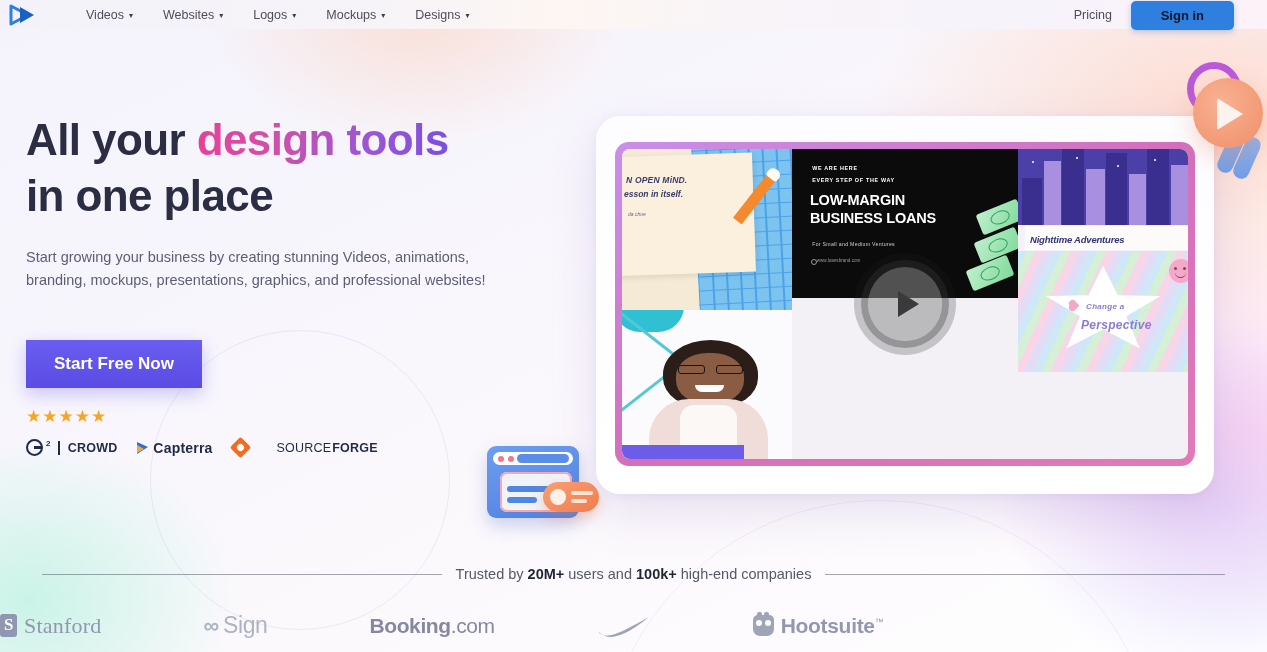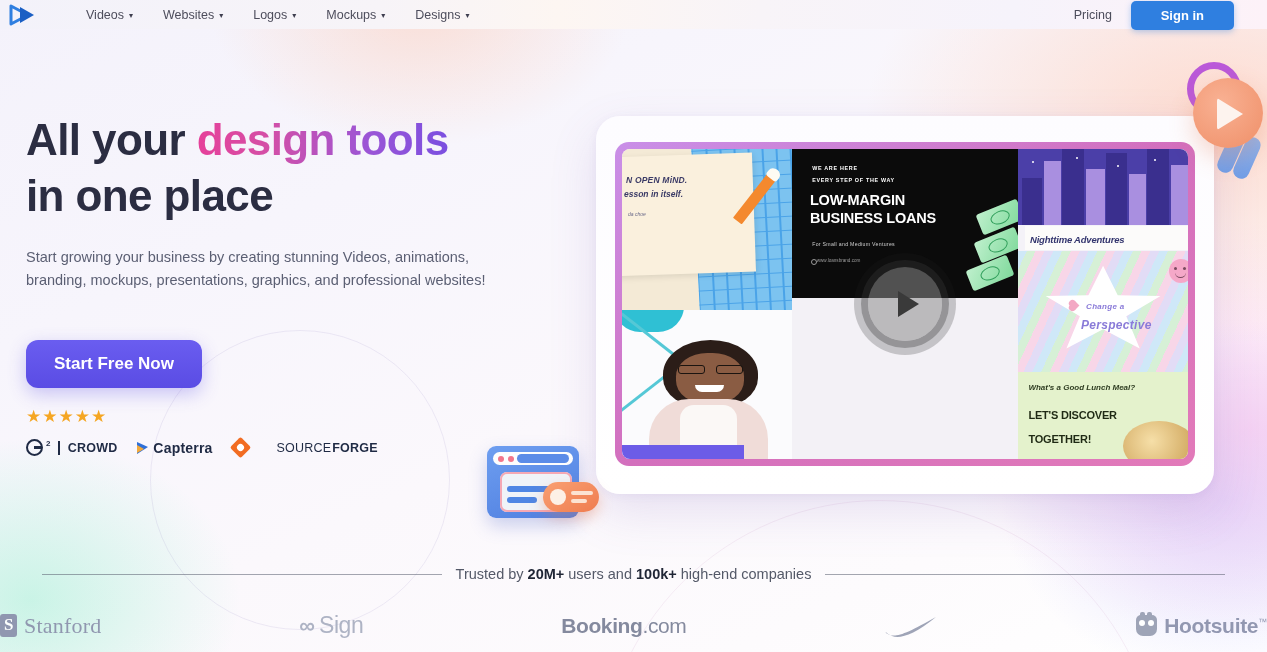--- a/index.html
+++ b/index.html
@@ -41,21 +41,21 @@
   .nav-right .nav-item { color:#4d4d5c; }
   .flag { width:26px; height:17px; border-radius:3px; overflow:hidden; position:relative; display:inline-block; box-shadow:0 0 0 1px rgba(0,0,0,.08); }
   .flag .fbg { position:absolute; inset:0; background:#cf2035; }
   .flag .fd1,.flag .fd2 { position:absolute; left:50%; top:50%; width:150%; height:3px; background:#fff; transform-origin:center; }
   .flag .fd1 { transform:translate(-50%,-50%) rotate(33deg); }
   .flag .fd2 { transform:translate(-50%,-50%) rotate(-33deg); }
   .flag .fv { position:absolute; left:50%; top:0; width:6px; height:100%; background:#fff; transform:translateX(-50%); }
   .flag .fh { position:absolute; top:50%; left:0; height:6px; width:100%; background:#fff; transform:translateY(-50%); }
   .lang-sel { display:flex; align-items:center; gap:7px; cursor:pointer; }
   .signin-btn {
-    background:#2f7fe0; color:#ffffff; font-size:13px; font-weight:600;
+    background:#2f7fe0; color:#0f172a; font-size:13px; font-weight:600;
     padding:7px 30px; border:none; border-radius:5px; cursor:pointer;
     box-shadow:0 2px 6px rgba(47,127,224,.35);
     position:absolute; right:33px; top:1px;
   }
 
   
   .hero-left { position:absolute; left:26px; top:112px; width:520px; z-index:20; }
   h1.hero-title {
     font-size:44px; line-height:1.27; font-weight:700; letter-spacing:-.6px;
     color:#2b2d42;
@@ -64,21 +64,21 @@
     background:linear-gradient(90deg,#e6409a 0%,#d44fa6 28%,#9b55d6 68%,#7a4fe0 100%);
     -webkit-background-clip:text; background-clip:text; color:transparent;
   }
   p.hero-sub {
     margin-top:22px; font-size:14.5px; line-height:1.6; color:#5b5f73; max-width:490px;
   }
   .cta-btn {
     margin-top:48px; display:inline-block;
     background:linear-gradient(180deg,#6a5df0 0%,#5a4ce4 100%);
     color:#fff; font-size:17px; font-weight:600;
-    padding:14px 28px; border:none; border-radius:12px; cursor:pointer;
+    padding:14px 28px; border:none; border-radius:0; cursor:pointer;
     box-shadow:0 6px 18px rgba(90,76,228,.30);
   }
   .stars { margin-top:18px; display:flex; gap:2px; font-size:17px; color:#f5a623; letter-spacing:1px; }
   .badges { margin-top:12px; display:flex; align-items:center; gap:20px; }
   .badge { display:flex; align-items:center; gap:5px; }
   .b-txt { font-size:12.5px; font-weight:700; color:#1f2a44; letter-spacing:.2px; }
   .b-txt.light { font-weight:400;margin-left:24px; }
   .g2-circle { width:17px; height:17px; border-radius:50%; border:2.4px solid #1f2a44; position:relative; }
   .g2-circle::after { content:""; position:absolute; right:-1px; top:5px; width:8px; height:2.4px; background:#1f2a44; }
   .g2-sup { font-size:8px; font-weight:700; color:#1f2a44; transform:translateY(-4px); margin-left:-2px; }
@@ -225,21 +225,21 @@
   .fr-b { position:absolute; width:16px; height:44px; border-radius:8px; background:linear-gradient(160deg,#8fb5ef,#6f9ce6); }
   .float-purple-ring { position:absolute; right:26px; top:62px; width:54px; height:54px; border-radius:50%; border:7px solid #b24ad8; z-index:28; opacity:.9; }
 
   
   .trusted { position:absolute; left:0; top:566px; width:1267px; display:flex; align-items:center; justify-content:center; gap:14px; z-index:25; }
   .t-line { height:1px; background:#5a5f70; opacity:.55; }
   .t-line.l { width:400px; } .t-line.r { width:400px; }
   .t-text { font-size:14.5px; color:#545968; white-space:nowrap; }
   .t-text b { color:#1f2535; font-weight:700; }
 
-  .brands { position:absolute; left:0; top:612px; width:1267px; display:flex; align-items:center; justify-content:space-between; gap:66px; z-index:25; opacity:.95; }
+  .brands { position:absolute; left:0; top:612px; width:1267px; display:flex; align-items:center; justify-content:flex-start; gap:102px; z-index:25; opacity:.95; }
   .brand { display:flex; align-items:center; gap:7px; color:#9aa0b4; }
   .stanford-s { width:17px; height:23px; background:#8d93ad; border-radius:3px; position:relative; }
   .stanford-s::after { content:"S"; position:absolute; left:4px; top:1px; font-family:"Liberation Serif",serif; font-size:17px; color:#fff; font-weight:700; }
   .stanford-name { font-family:"Liberation Serif", serif; font-size:22px; color:#8d93ad; letter-spacing:.2px; }
   .meta-inf { font-size:22px; color:#aab0c2; letter-spacing:-3px; font-weight:600; }
   .meta-name { font-size:23px; color:#aab0c2; letter-spacing:-.4px; }
   .booking { font-size:21px; font-weight:800; color:#7e8499; letter-spacing:-.4px; }
   .booking span { font-weight:400; }
   .nike { width:54px; height:22px; position:relative; }
   .nike svg { display:block; }
@@ -403,26 +403,20 @@
           </div>
 
           <div class="c-wave">
             <div class="starshape"></div>
             <div class="heart"></div>
             <div class="wave-t1">Change a</div>
             <div class="wave-t2">Perspective</div>
             <div class="smiley"></div>
           </div>
 
-          <div class="c-lunch">
-            <div class="lunch-food"></div>
-            <div class="lunch-t1">What's a Good Lunch Meal?</div>
-            <div class="lunch-t2">LET'S DISCOVER</div>
-            <div class="lunch-t3">TOGETHER!</div>
-          </div>
         </div>
 
         <div class="play-overlay"></div>
       </div>
     </div>
   </div>
 
   <div class="float-browser">
     <div class="fb-win">
       <div class="fb-bar"></div>

